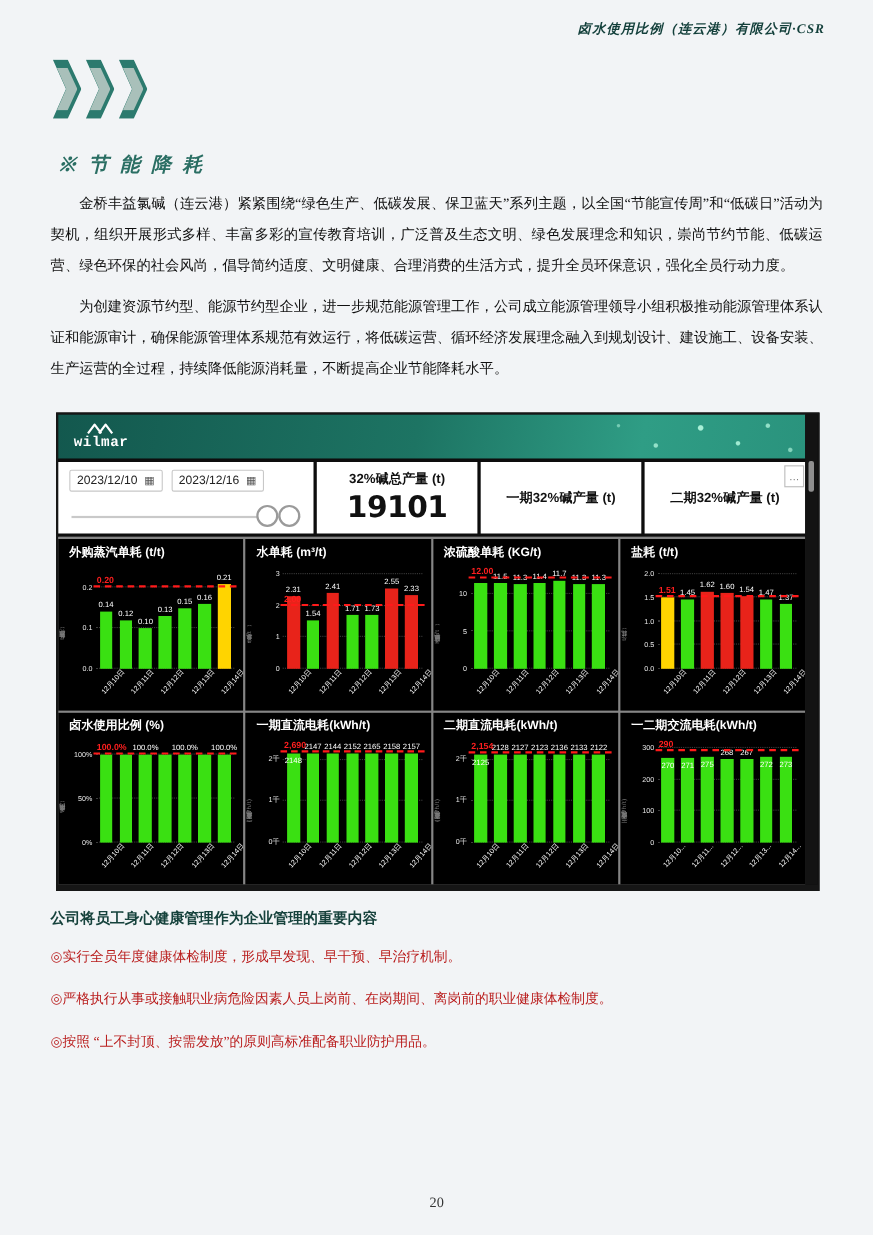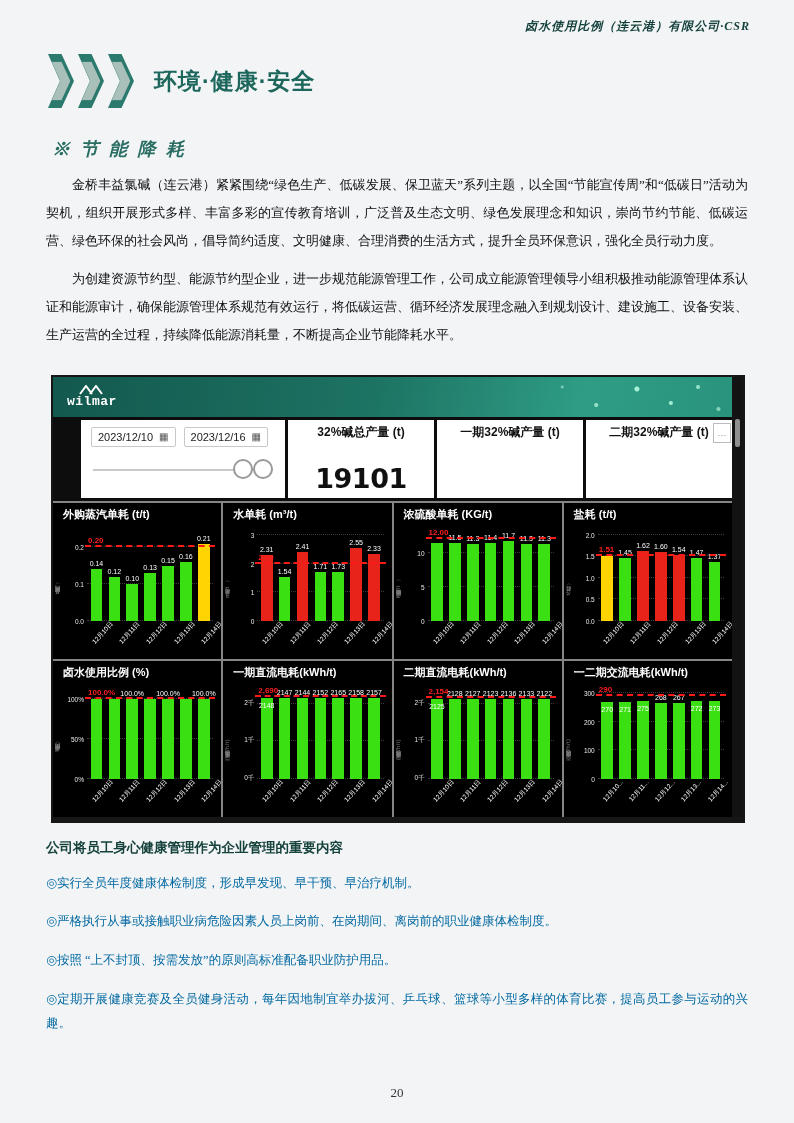--- a/index.html
+++ b/index.html
@@ -48,31 +48,31 @@
       linear-gradient(100deg,#13584e 0%,#1d7463 48%,#2f9d85 78%,#2a937d 100%);
   }
   .wlogo{display:flex;flex-direction:column;align-items:center;margin-left:14px;line-height:1;}
   .wlogo svg{display:block;}
   .wlogo .wtext{color:#fff;font-family:Liberation Mono, monospace;font-weight:bold;font-size:13px;letter-spacing:0.5px;}
   .dash-title{color:#fff;font-family:"Liberation Sans","DejaVu Sans",sans-serif;font-weight:bold;
     font-size:16px;margin-left:14px;letter-spacing:1px;}
 
   .filter-row{display:grid;grid-template-columns:232px 1fr 1fr 1fr;gap:3px;background:#0d0d0d;padding:3px 0 3px 0;}
   .fcard{background:#fff;}
-  .date-panel{padding:7px 10px 4px 10px;box-sizing:border-box;margin-left:28px;}
+  .date-panel{padding:7px 10px 4px 10px;box-sizing:border-box;}
   .date-inputs{display:flex;gap:8px;}
   .date-box{display:flex;align-items:center;gap:6px;border:1px solid #c8c8c8;border-radius:2px;
     padding:3px 6px;font-family:"Liberation Sans",sans-serif;font-size:11px;color:#222;}
   .cal-icon{font-size:10px;color:#555;}
   .slider{position:relative;margin-top:12px;height:22px;}
   .slider .track{position:absolute;left:2px;right:2px;top:10px;height:2px;background:#c9c9c9;}
   .slider .knob{position:absolute;top:0;width:20px;height:20px;border:2px solid #9a9a9a;border-radius:50%;background:#fff;box-sizing:border-box;}
   .knob.k1{right:22px;} .knob.k2{right:2px;}
 
-  .kpi{display:flex;flex-direction:column;align-items:center;justify-content:flex-start;padding:4px 0;gap:20px;}
+  .kpi{display:flex;flex-direction:column;align-items:center;justify-content:center;padding:4px 0;}
   .kpi .klabel{font-family:"Liberation Sans","DejaVu Sans",sans-serif;font-weight:bold;font-size:12px;color:#111;}
   .kpi .kvalue{font-family:"DejaVu Sans","Liberation Sans",sans-serif;font-weight:bold;font-size:27px;color:#101010;margin-top:2px;letter-spacing:-0.5px;}
   .more-btn{position:absolute;top:46px;right:12px;width:16px;height:18px;background:#fff;border:1px solid #bbb;
     font-size:9px;color:#666;display:flex;align-items:center;justify-content:center;cursor:pointer;z-index:5;}
 
   .charts{display:grid;grid-template-columns:repeat(4,1fr);gap:2px;background:#858585;border-top:2px solid #858585;}
   .panel{background:#000;position:relative;height:156px;padding:2px 2px 0 8px;box-sizing:border-box;overflow:hidden;}
   .c-title{color:#fff;font-family:"Liberation Sans","DejaVu Sans",sans-serif;font-weight:bold;font-size:11px;padding:2px 2px 3px 2px;white-space:nowrap;}
   .c-ylabel{position:absolute;left:0px;top:58%;transform:translateY(-50%) rotate(180deg);writing-mode:vertical-rl;
     font-size:5.5px;color:#7c7c7c;letter-spacing:.5px;font-family:"Liberation Sans",sans-serif;white-space:nowrap;}
@@ -86,21 +86,21 @@
   .bar{width:78%;}
   .bar.green{background:#3ae012;} .bar.red{background:#e8231a;} .bar.yellow{background:#ffd400;}
   .blabel{position:absolute;left:50%;transform:translateX(-50%);font-size:7px;color:#fff;
     font-family:"Liberation Sans",sans-serif;white-space:nowrap;z-index:4;}
   .c-xlabels{display:flex;margin:2px 6px 0 26px;height:36px;}
   .c-xlabels span{flex:1;font-size:6.5px;color:#fff;font-family:"Liberation Sans",sans-serif;
     transform:rotate(-48deg) translate(-6px,4px);transform-origin:top center;white-space:nowrap;text-align:center;}
 
   
   .sub-bold{font-family:"Liberation Sans","DejaVu Sans",sans-serif;font-weight:bold;font-size:13.5px;color:#16423c;margin:16px 2px 0 2px;}
-  .bullet{font-size:12.5px;color:#0369a1;line-height:1.9;margin:15px 2px 0 2px;text-align:justify;}
+  .bullet{font-size:12.5px;color:#b91c1c;line-height:1.9;margin:15px 2px 0 2px;text-align:justify;}
 
   .pageno{position:absolute;bottom:22px;left:0;right:0;text-align:center;font-size:13px;color:#333;}
 </style>
 </head>
 <body>
 
 <div class="page">
 
   <div class="co-line">卤水使用比例（连云港）有限公司·CSR</div>
 
@@ -112,21 +112,20 @@
         </div>
       <div class="chev">
           <div class="back"></div>
           <div class="front"></div>
         </div>
       <div class="chev">
           <div class="back"></div>
           <div class="front"></div>
         </div>
     </div>
-    <div class="brand-title">环境·健康·安全</div>
   </div>
 
   <div class="sec-head">※ 节 能 降 耗</div>
   <p class="para">金桥丰益氯碱（连云港）紧紧围绕“绿色生产、低碳发展、保卫蓝天”系列主题，以全国“节能宣传周”和“低碳日”活动为契机，组织开展形式多样、丰富多彩的宣传教育培训，广泛普及生态文明、绿色发展理念和知识，崇尚节约节能、低碳运营、绿色环保的社会风尚，倡导简约适度、文明健康、合理消费的生活方式，提升全员环保意识，强化全员行动力度。</p>
   <p class="para">为创建资源节约型、能源节约型企业，进一步规范能源管理工作，公司成立能源管理领导小组积极推动能源管理体系认证和能源审计，确保能源管理体系规范有效运行，将低碳运营、循环经济发展理念融入到规划设计、建设施工、设备安装、生产运营的全过程，持续降低能源消耗量，不断提高企业节能降耗水平。</p>
 
   <div class="dash">
     <div class="dash-header">
       <div class="wlogo">
         <svg width="26" height="10" viewBox="0 0 26 10">
@@ -583,17 +582,16 @@
 
     <div class="dash-scroll">
       <div class="dash-thumb"></div>
     </div>
   </div>
 
   <div class="sub-bold">公司将员工身心健康管理作为企业管理的重要内容</div>
   <p class="bullet">◎实行全员年度健康体检制度，形成早发现、早干预、早治疗机制。</p>
   <p class="bullet">◎严格执行从事或接触职业病危险因素人员上岗前、在岗期间、离岗前的职业健康体检制度。</p>
   <p class="bullet">◎按照 “上不封顶、按需发放”的原则高标准配备职业防护用品。</p>
-  <p class="bullet">◎定期开展健康竞赛及全员健身活动，每年因地制宜举办拔河、乒乓球、篮球等小型多样的体育比赛，提高员工参与运动的兴趣。</p>
 
 </div>
 
 <div class="pageno">20</div>
 
 </body></html>

